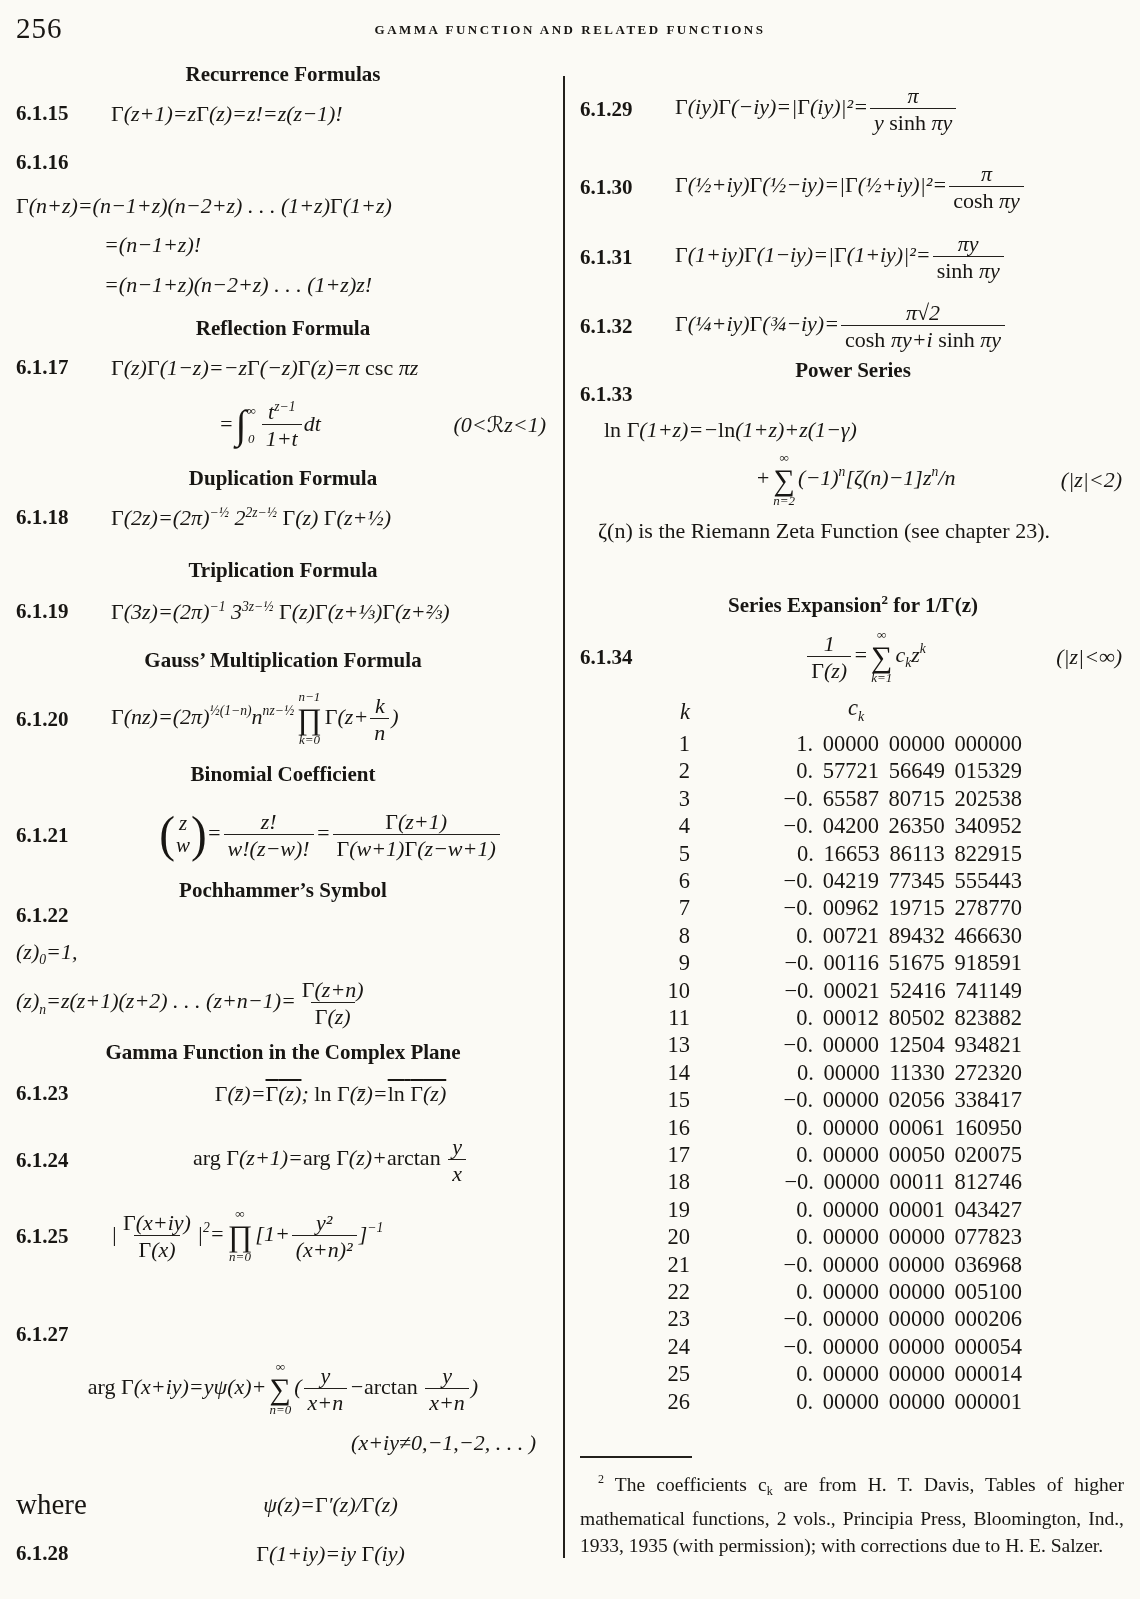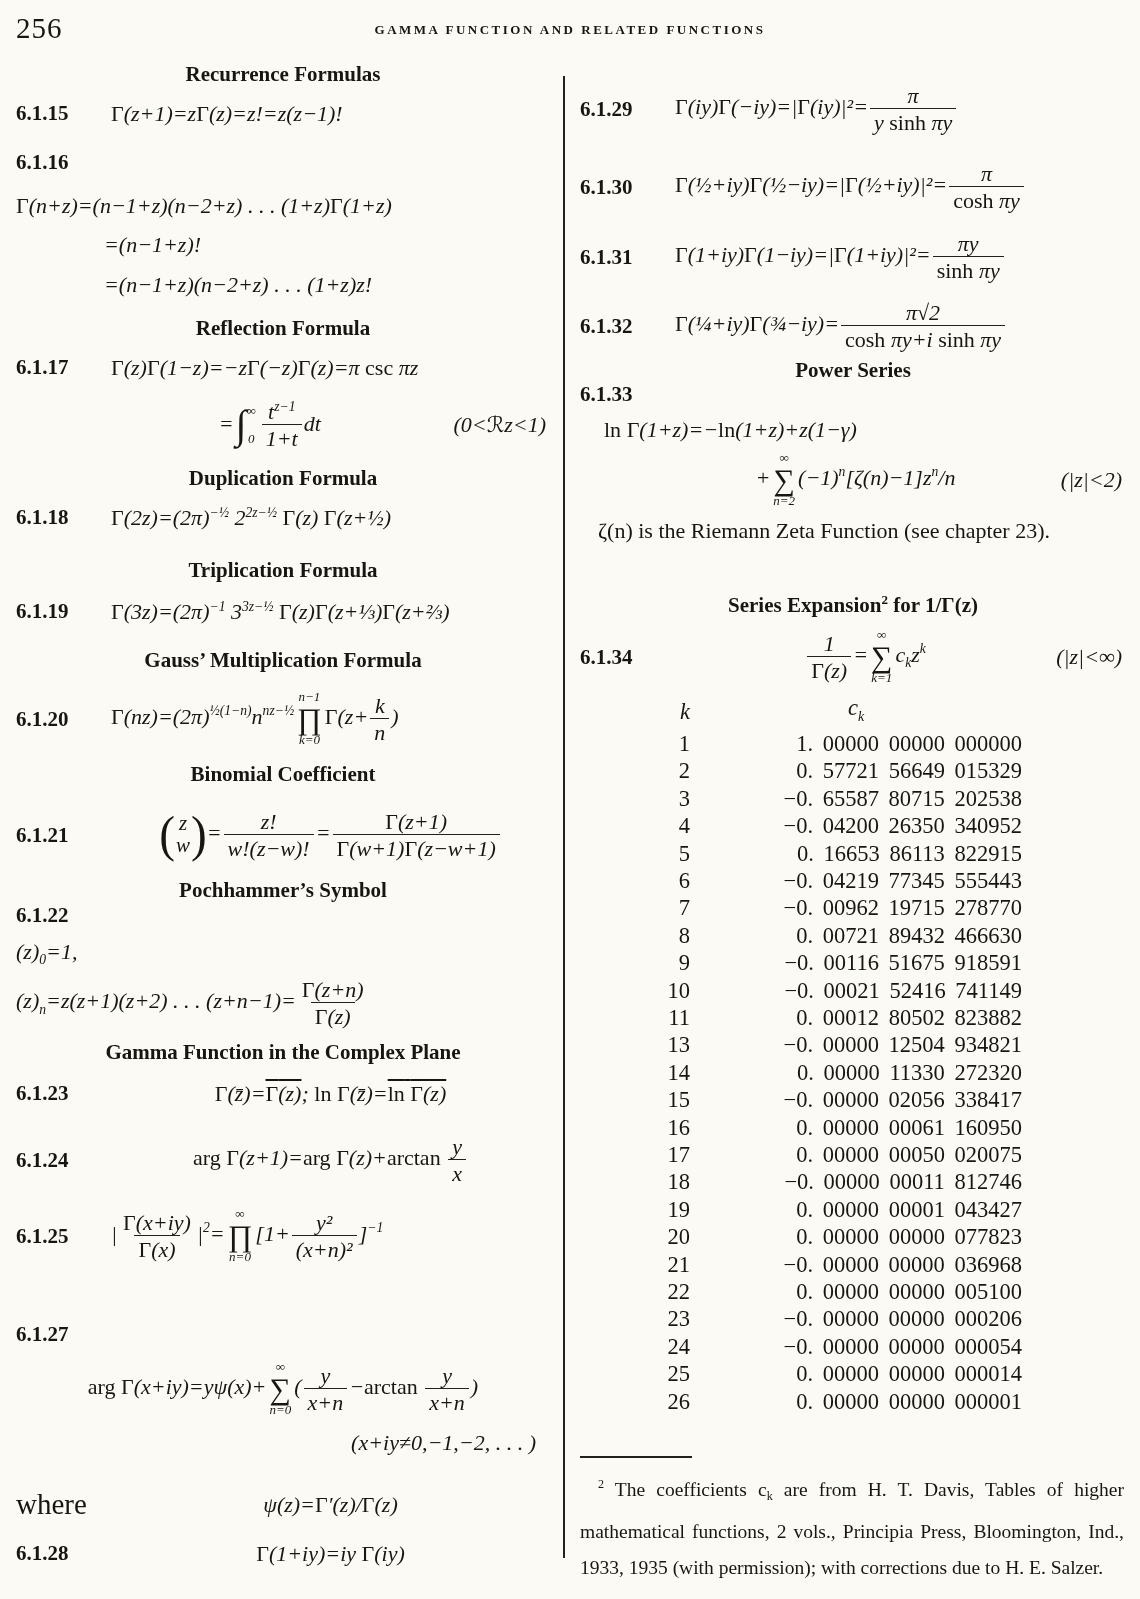--- a/index.html
+++ b/index.html
@@ -50,21 +50,21 @@
   .note{position:absolute;left:0;right:0;font-size:22px;line-height:29px;text-indent:18px;}
 
   .cktable{position:absolute;left:30px;top:694px;border-collapse:collapse;font-size:22.5px;}
   .cktable td,.cktable th{padding:0;font-weight:400;line-height:27.4px;white-space:pre;}
   .kc{width:80px;text-align:right;padding-right:4px;}
   .vc{width:332px;text-align:right;word-spacing:4px;}
   .khead{text-align:right;padding-right:6px;font-style:italic;}
   .vhead{text-align:center;font-style:italic;word-spacing:0;}
 
   .fnrule{position:absolute;left:0;top:1456px;width:112px;height:2px;background:#23201c;}
-  .fnote{position:absolute;left:0;right:2px;top:1466px;font-size:19.5px;line-height:36px;
+  .fnote{position:absolute;left:0;right:2px;top:1466px;font-size:19.5px;line-height:27px;
          text-align:justify;text-indent:18px;font-style:normal;}
 </style>
 </head>
 <body>
 
 <div class="page">
 
   <div class="pageno">256</div>
   <div class="rtitle">GAMMA FUNCTION AND RELATED FUNCTIONS</div>
   <div class="divider"></div>

